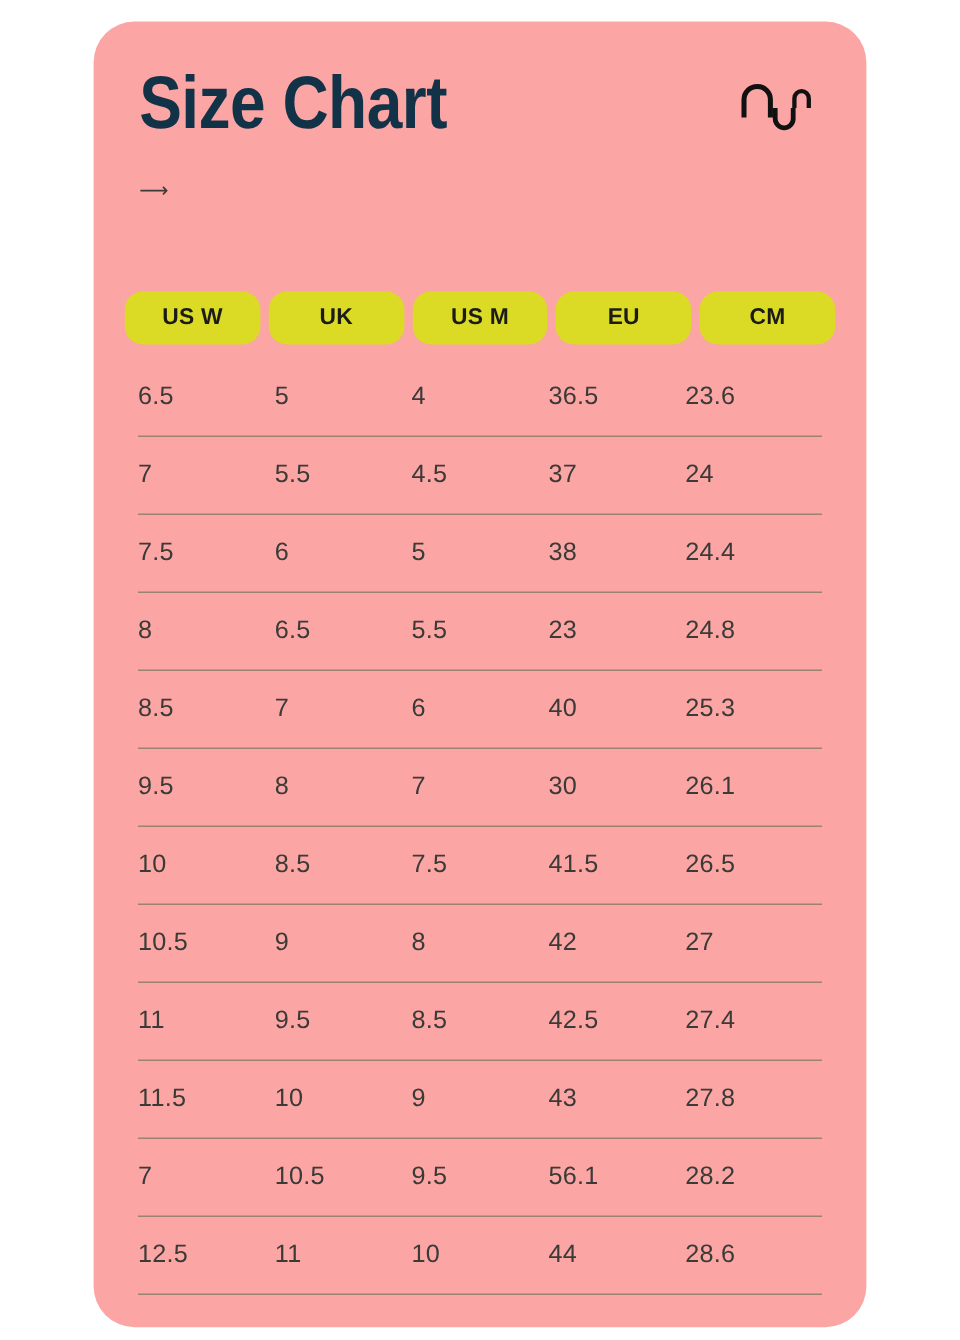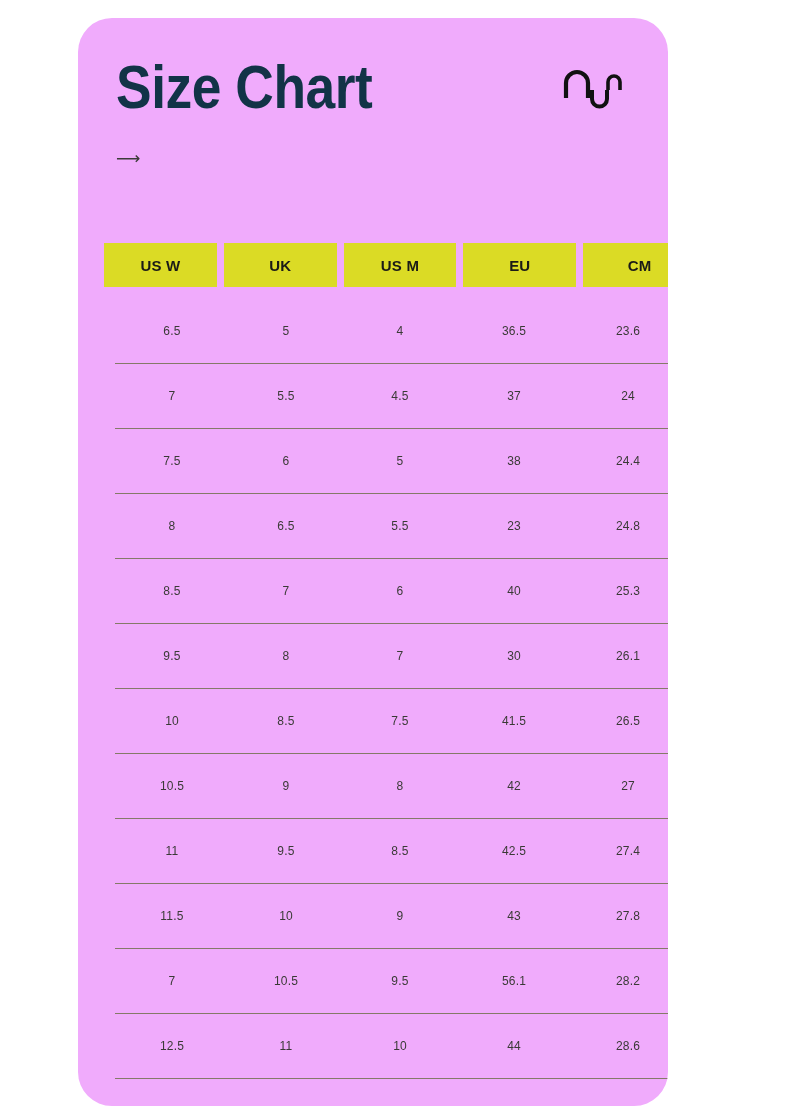--- a/index.html
+++ b/index.html
@@ -20,23 +20,23 @@
     width: 800px;
     height: 1117px;
     background: #ffffff;
   }
 
   
   .card {
     position: absolute;
     left: 78px;
     top: 18px;
-    width: 590px;
+    width: 644px;
     height: 1088px;
-    background: #f0abfc;
+    background: #fca5a5;
     border-radius: 34px;
     box-sizing: border-box;
     padding: 0;
     overflow: hidden;
   }
 
   
   .card-header {
     position: absolute;
     left: 38px;
@@ -110,45 +110,45 @@
   }
 
   .thead {
     display: flex;
     gap: 7px;
   }
   .th {
     flex: 1 1 0;
     height: 44px;
     background: #dbdb25;
-    border-radius: 0;
+    border-radius: 15px;
     display: flex;
     align-items: center;
     justify-content: center;
-    font-size: 15px;
+    font-size: 19px;
     font-weight: 700;
     letter-spacing: 0.2px;
     color: #1b1b17;
   }
 
   .tbody {
     margin-top: 12px;
     padding: 0 11px;
   }
 
   .row {
     display: flex;
     height: 64px;
     align-items: center;
     border-bottom: 1.5px solid #857a68;
   }
   .cell {
     flex: 1 1 0;
-    text-align: center;
-    font-size: 12px;
+    text-align: left;
+    font-size: 21px;
     color: #3a3a36;
     letter-spacing: 0.2px;
   }
 </style>
 </head>
 <body>
 
 <div class="page">
 
   <div class="card">

